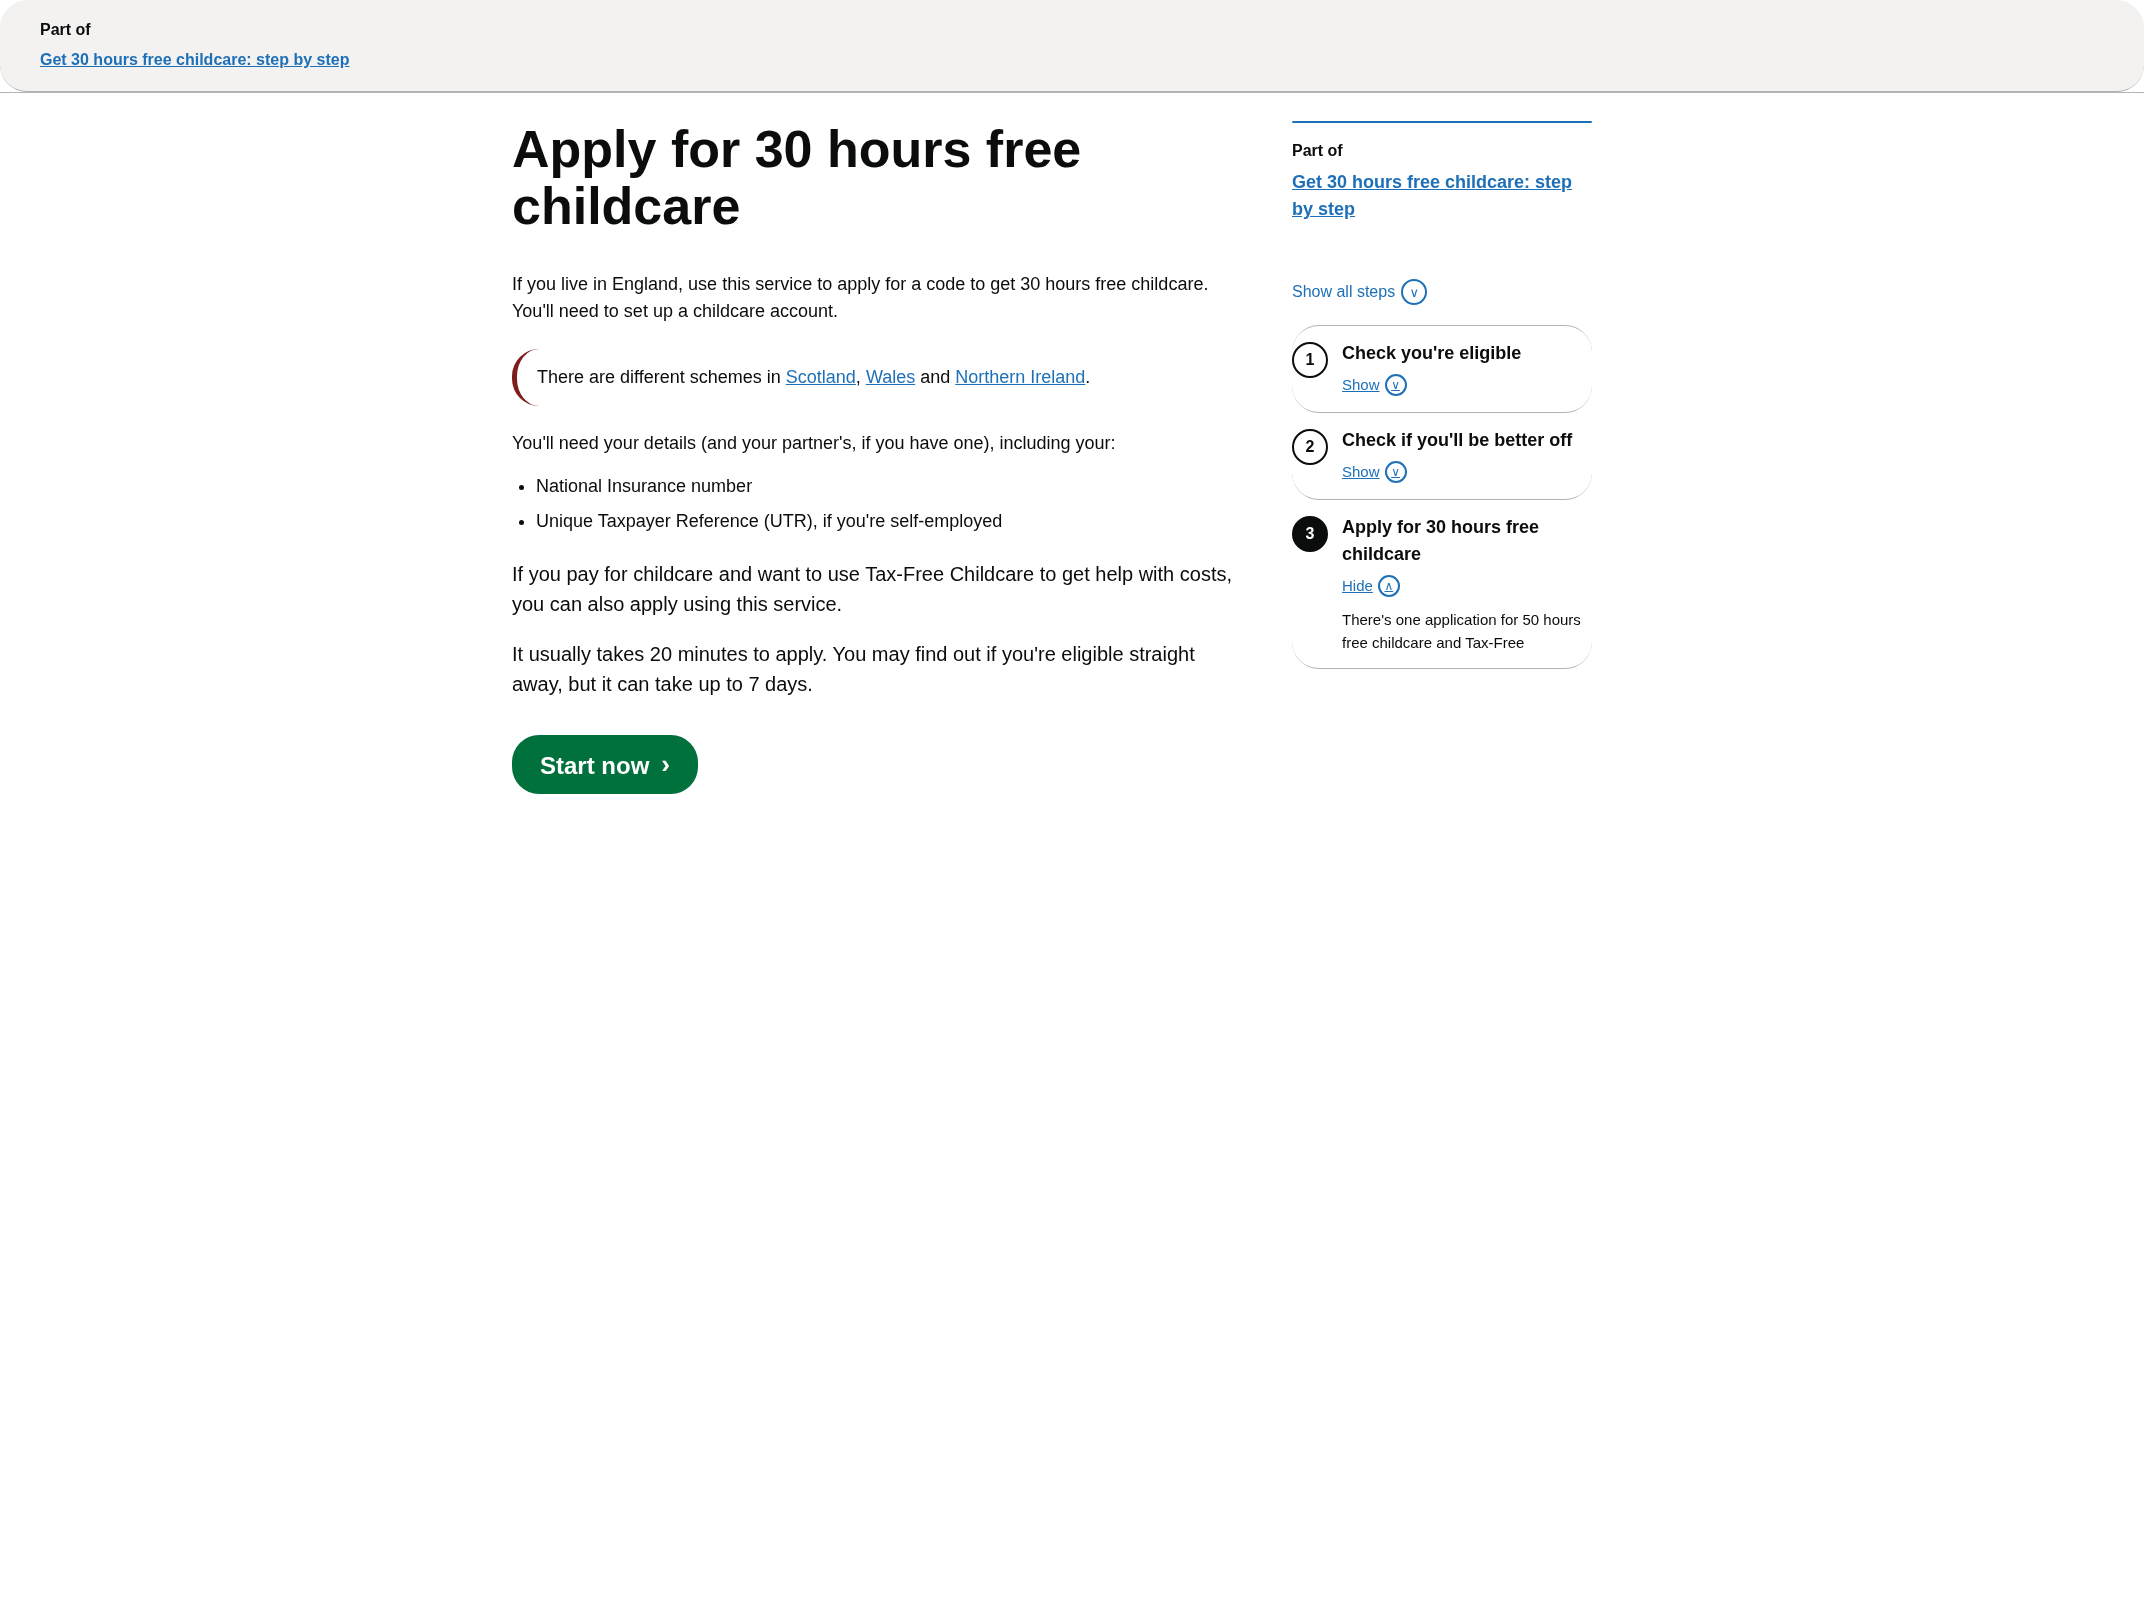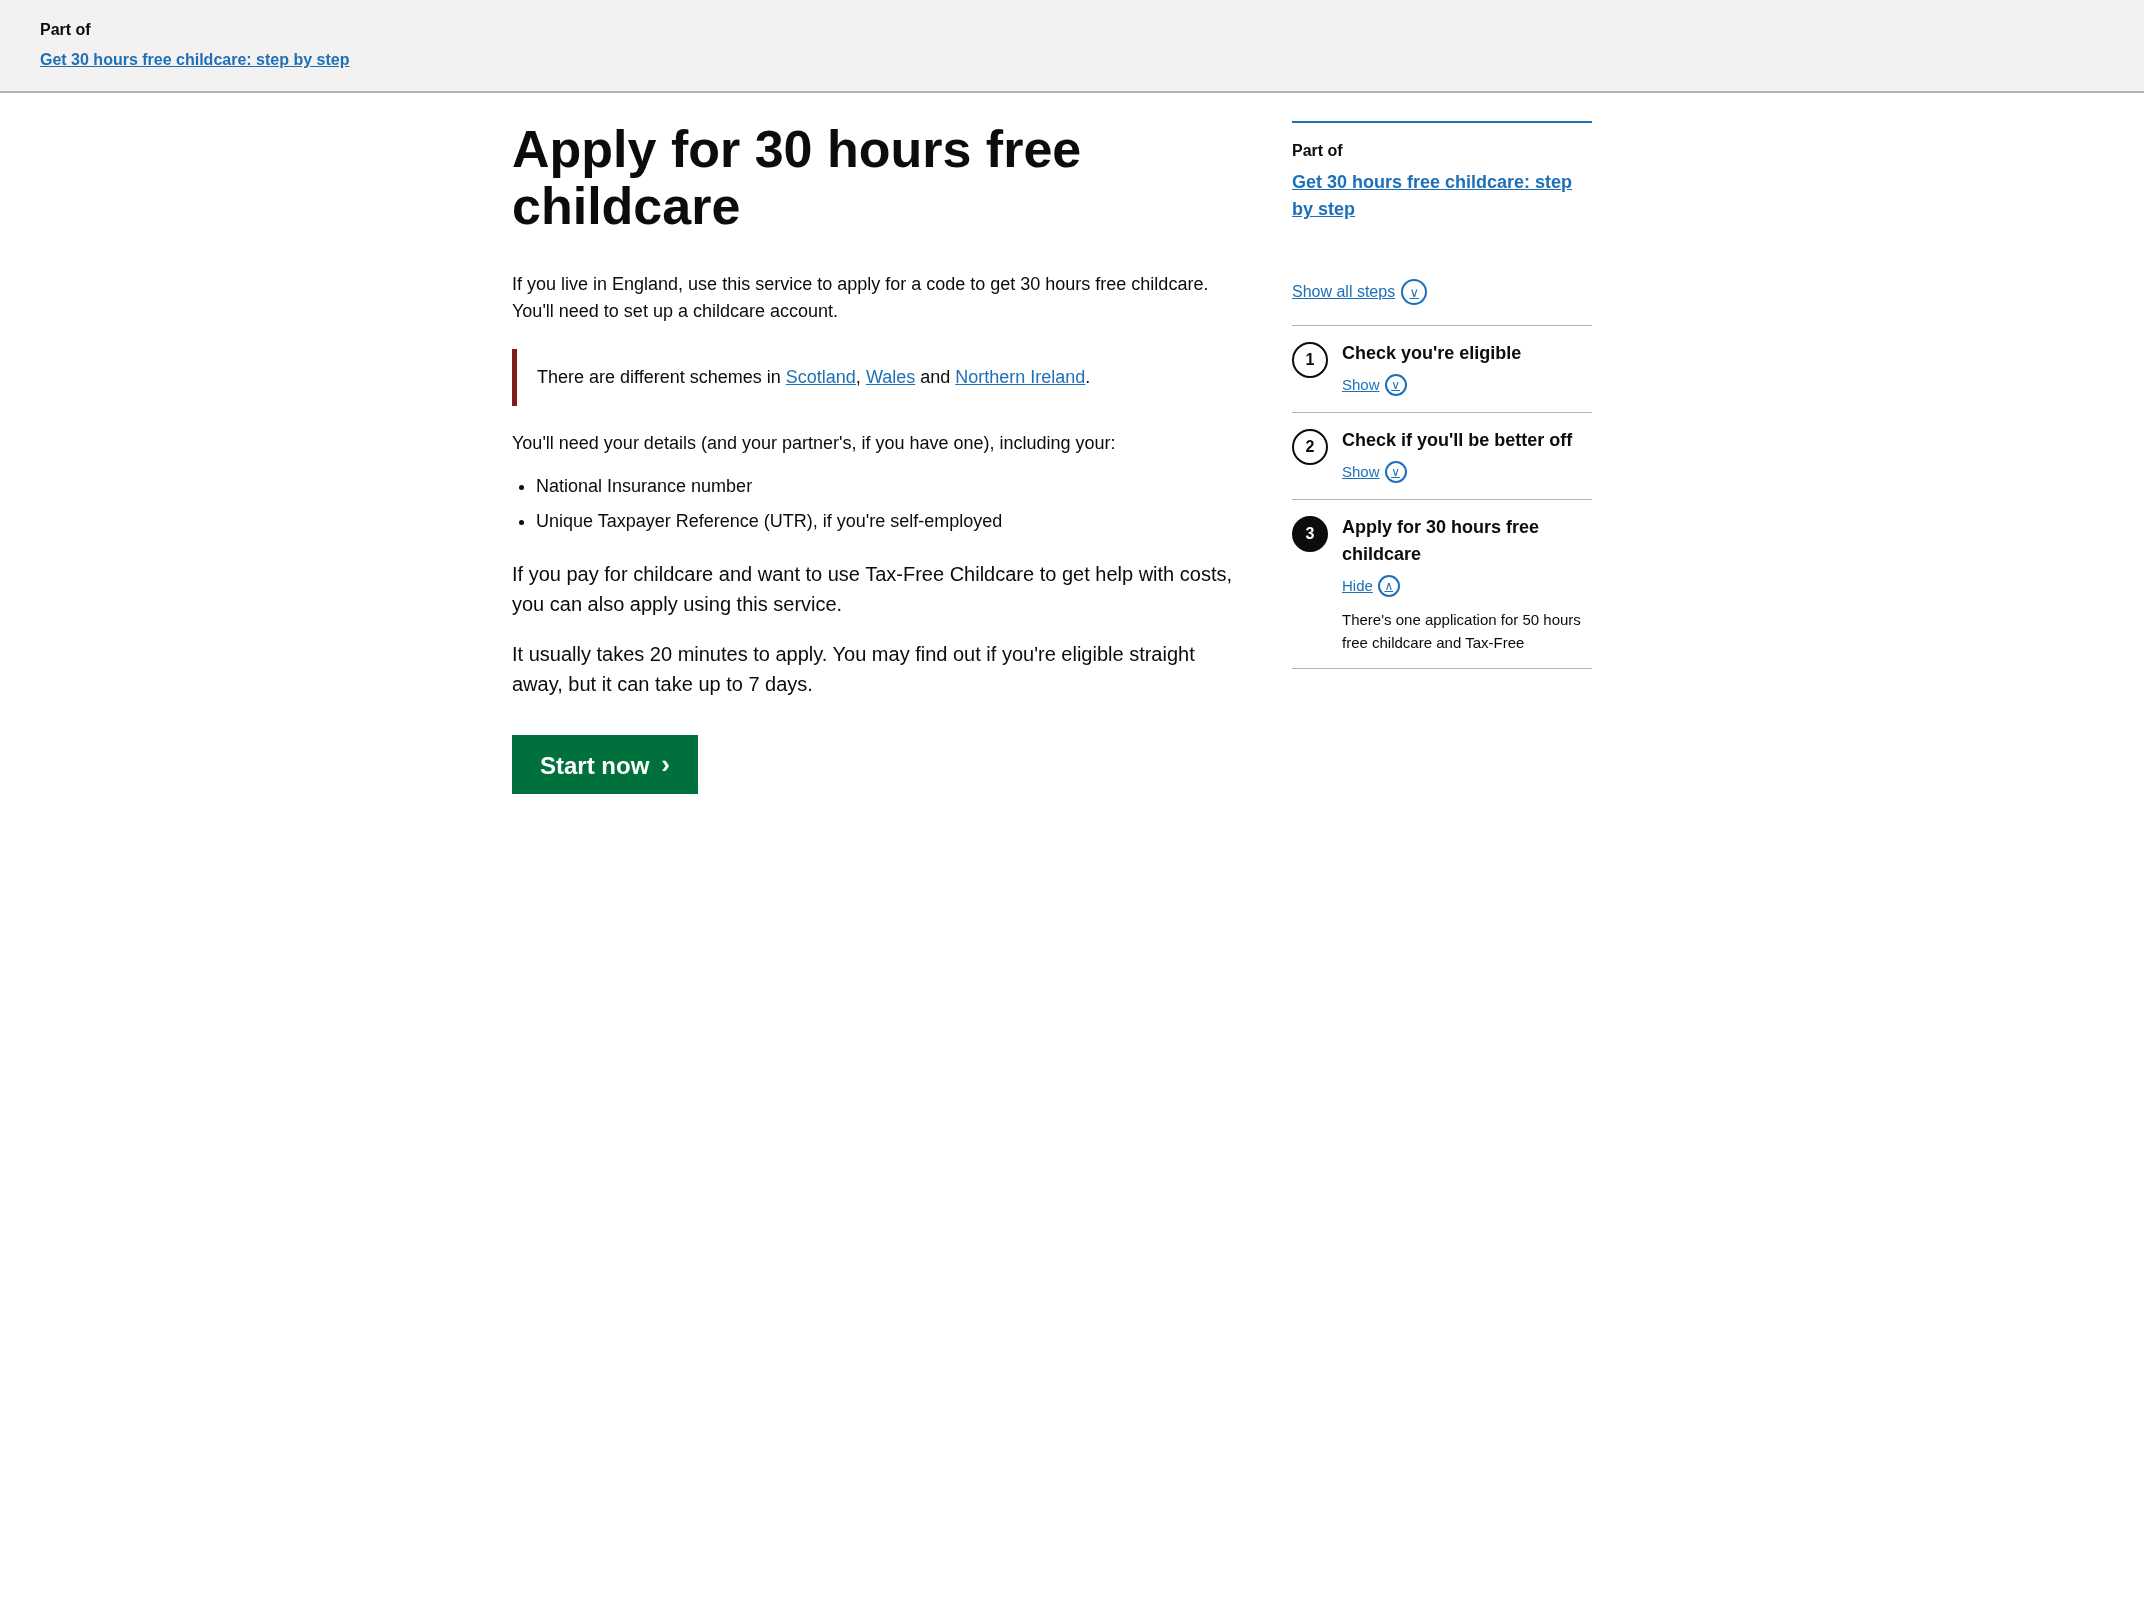--- a/index.html
+++ b/index.html
@@ -1,15 +1,15 @@
 <!DOCTYPE html>
 <html><head>
   <meta charset="utf-8">
   <style>
-    * { box-sizing: border-box; margin: 0; padding: 0; }
+    * { box-sizing: border-box; margin: 0; padding: 0; border-radius: 27px; }
     body {
       font-family: "GDS Transport", Arial, sans-serif;
       font-size: 18px;
       color: #0b0c0c;
       background: #fff;
       line-height: 1.5;
     }
     .breadcrumb-bar {
       background: #f3f2f1;
       padding: 18px 40px 18px 40px;
@@ -125,21 +125,20 @@
       font-weight: 700;
       display: block;
       margin-bottom: 14px;
     }
     .show-all-steps {
       display: inline-flex;
       align-items: center;
       color: #1d70b8;
       font-size: 16px;
       cursor: pointer;
-      text-decoration: underline;
       margin-bottom: 20px;
       background: none;
       border: none;
       padding: 0;
       margin-top: 42px;
     }
     .show-all-steps .circle-chevron {
       display: inline-flex;
       align-items: center;
       justify-content: center;

